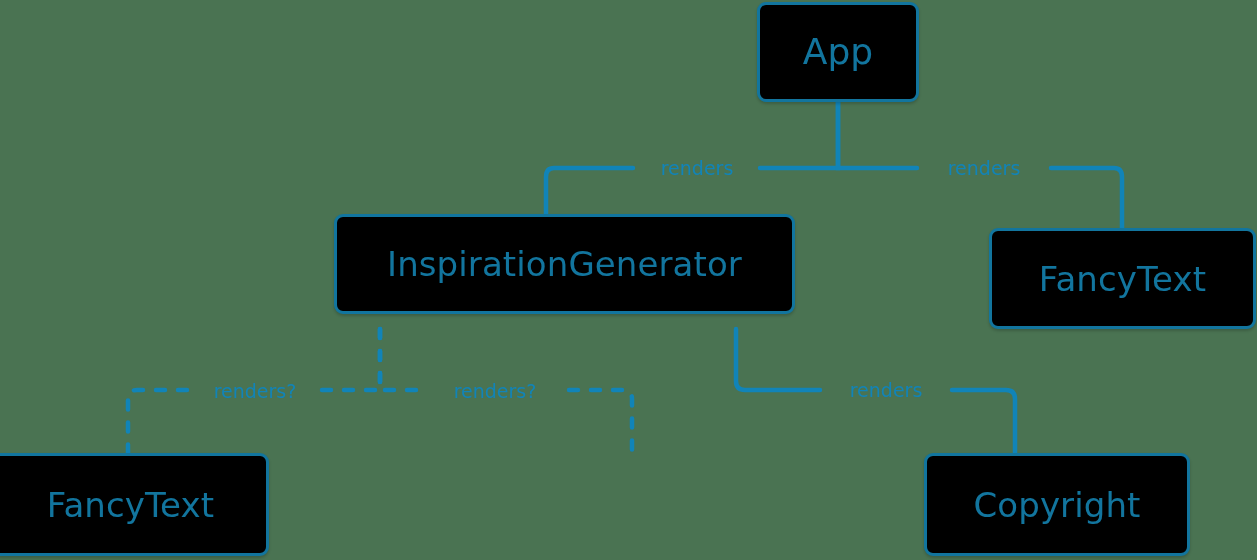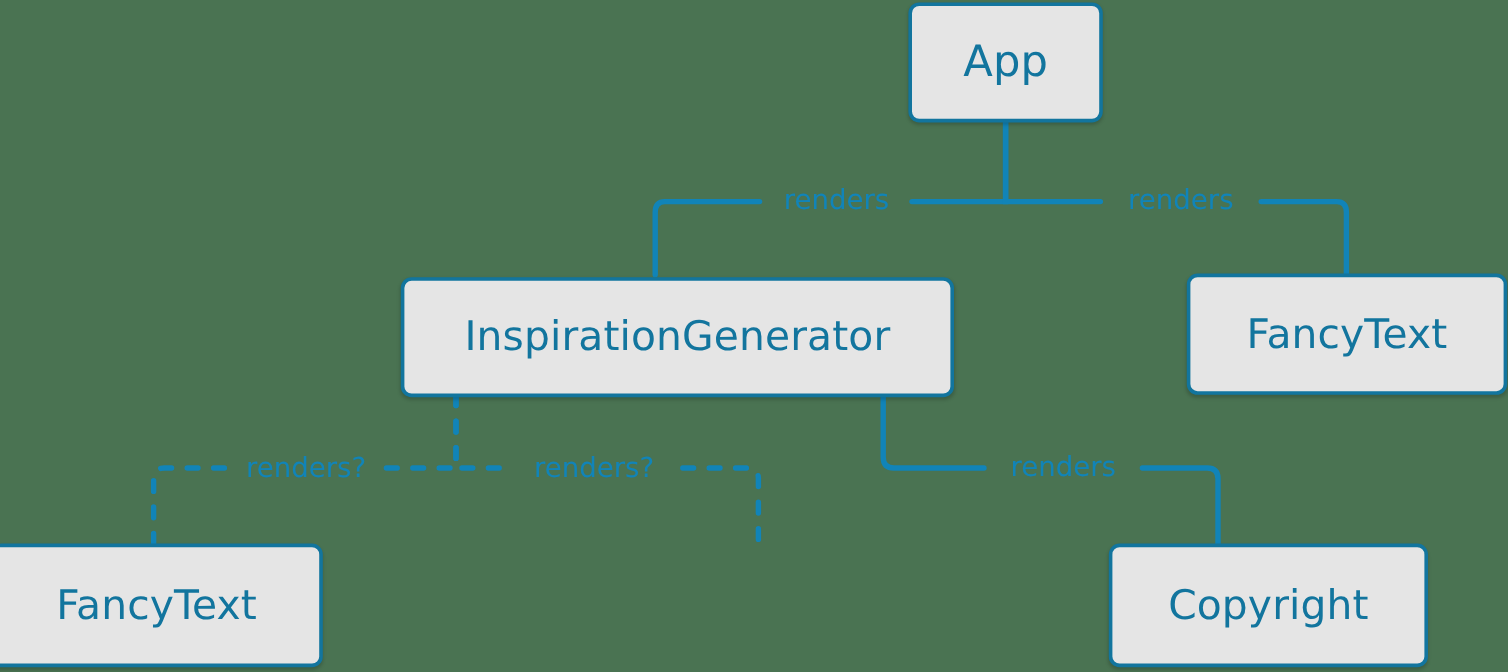--- a/index.html
+++ b/index.html
@@ -23,47 +23,47 @@
   .edges {
     position: absolute;
     left: 0;
     top: 0;
     width: 1257px;
     height: 560px;
     pointer-events: none;
   }
   .node {
     position: absolute;
-    background: #e5e5e5;
+    background: #000000;
     border: 3px solid #12759e;
     border-radius: 9px;
     box-sizing: border-box;
     display: flex;
     align-items: center;
     justify-content: center;
     box-shadow: 0 2px 3px rgba(0,0,0,0.18);
   }
   .node-label {
     color: #12759e;
     font-size: 34px;
     line-height: 1;
     white-space: nowrap;
     letter-spacing: 0.1px;
   }
   .edge-label {
     position: absolute;
     color: #1184b8;
-    font-size: 23px;
+    font-size: 19px;
     line-height: 1;
     white-space: nowrap;
     transform: translate(-50%, -50%);
   }
   
   #node-app          { left: 757px;  top: 2px;   width: 162px; height: 100px; }
-  #node-inspiration  { left: 334px;  top: 231px; width: 461px; height: 100px; }
+  #node-inspiration  { left: 334px;  top: 214px; width: 461px; height: 100px; }
   #node-fancytext-r  { left: 989px;  top: 228px; width: 267px; height: 101px; }
   #node-fancytext-b  { left: -8px;   top: 453px; width: 277px; height: 103px; }
   #node-color        { left: 538px;  top: 452px; width: 181px; height: 100px; }
   #node-copyright    { left: 879px;  top: 453px; width: 266px; height: 103px; margin-left: 45px; }
 
   #node-app .node-label { font-size: 36px; }
 </style>
 </head>
 <body>
 

